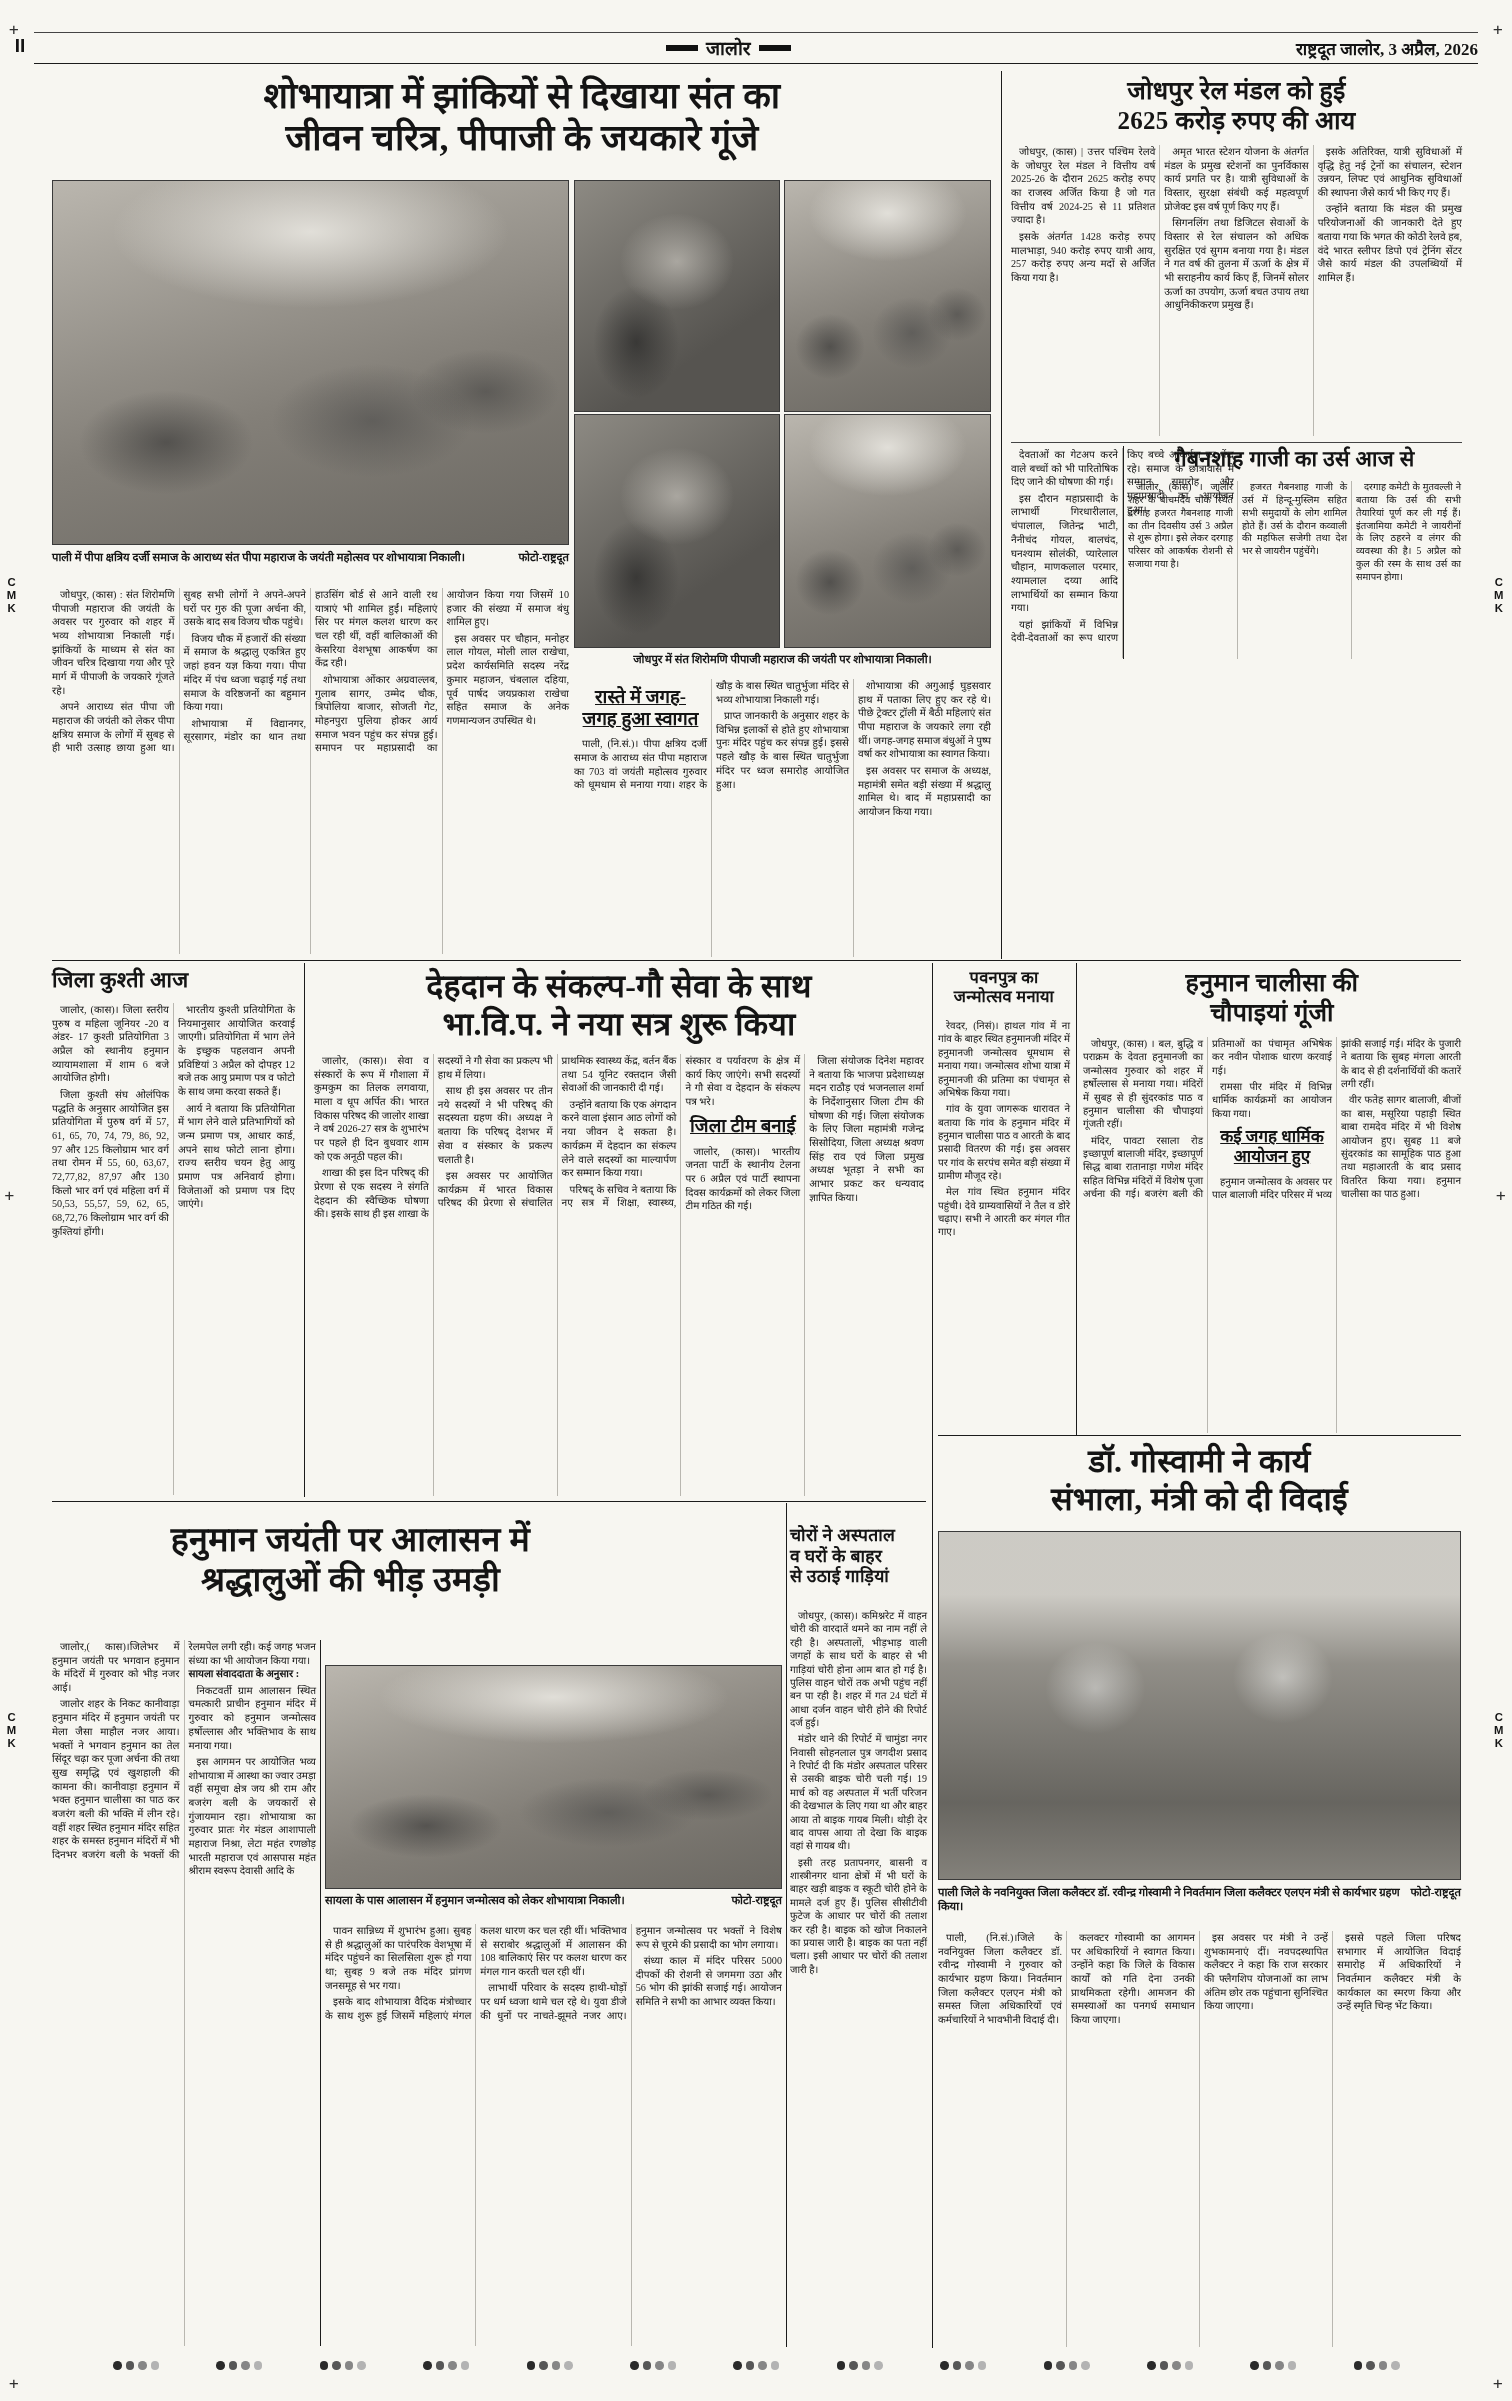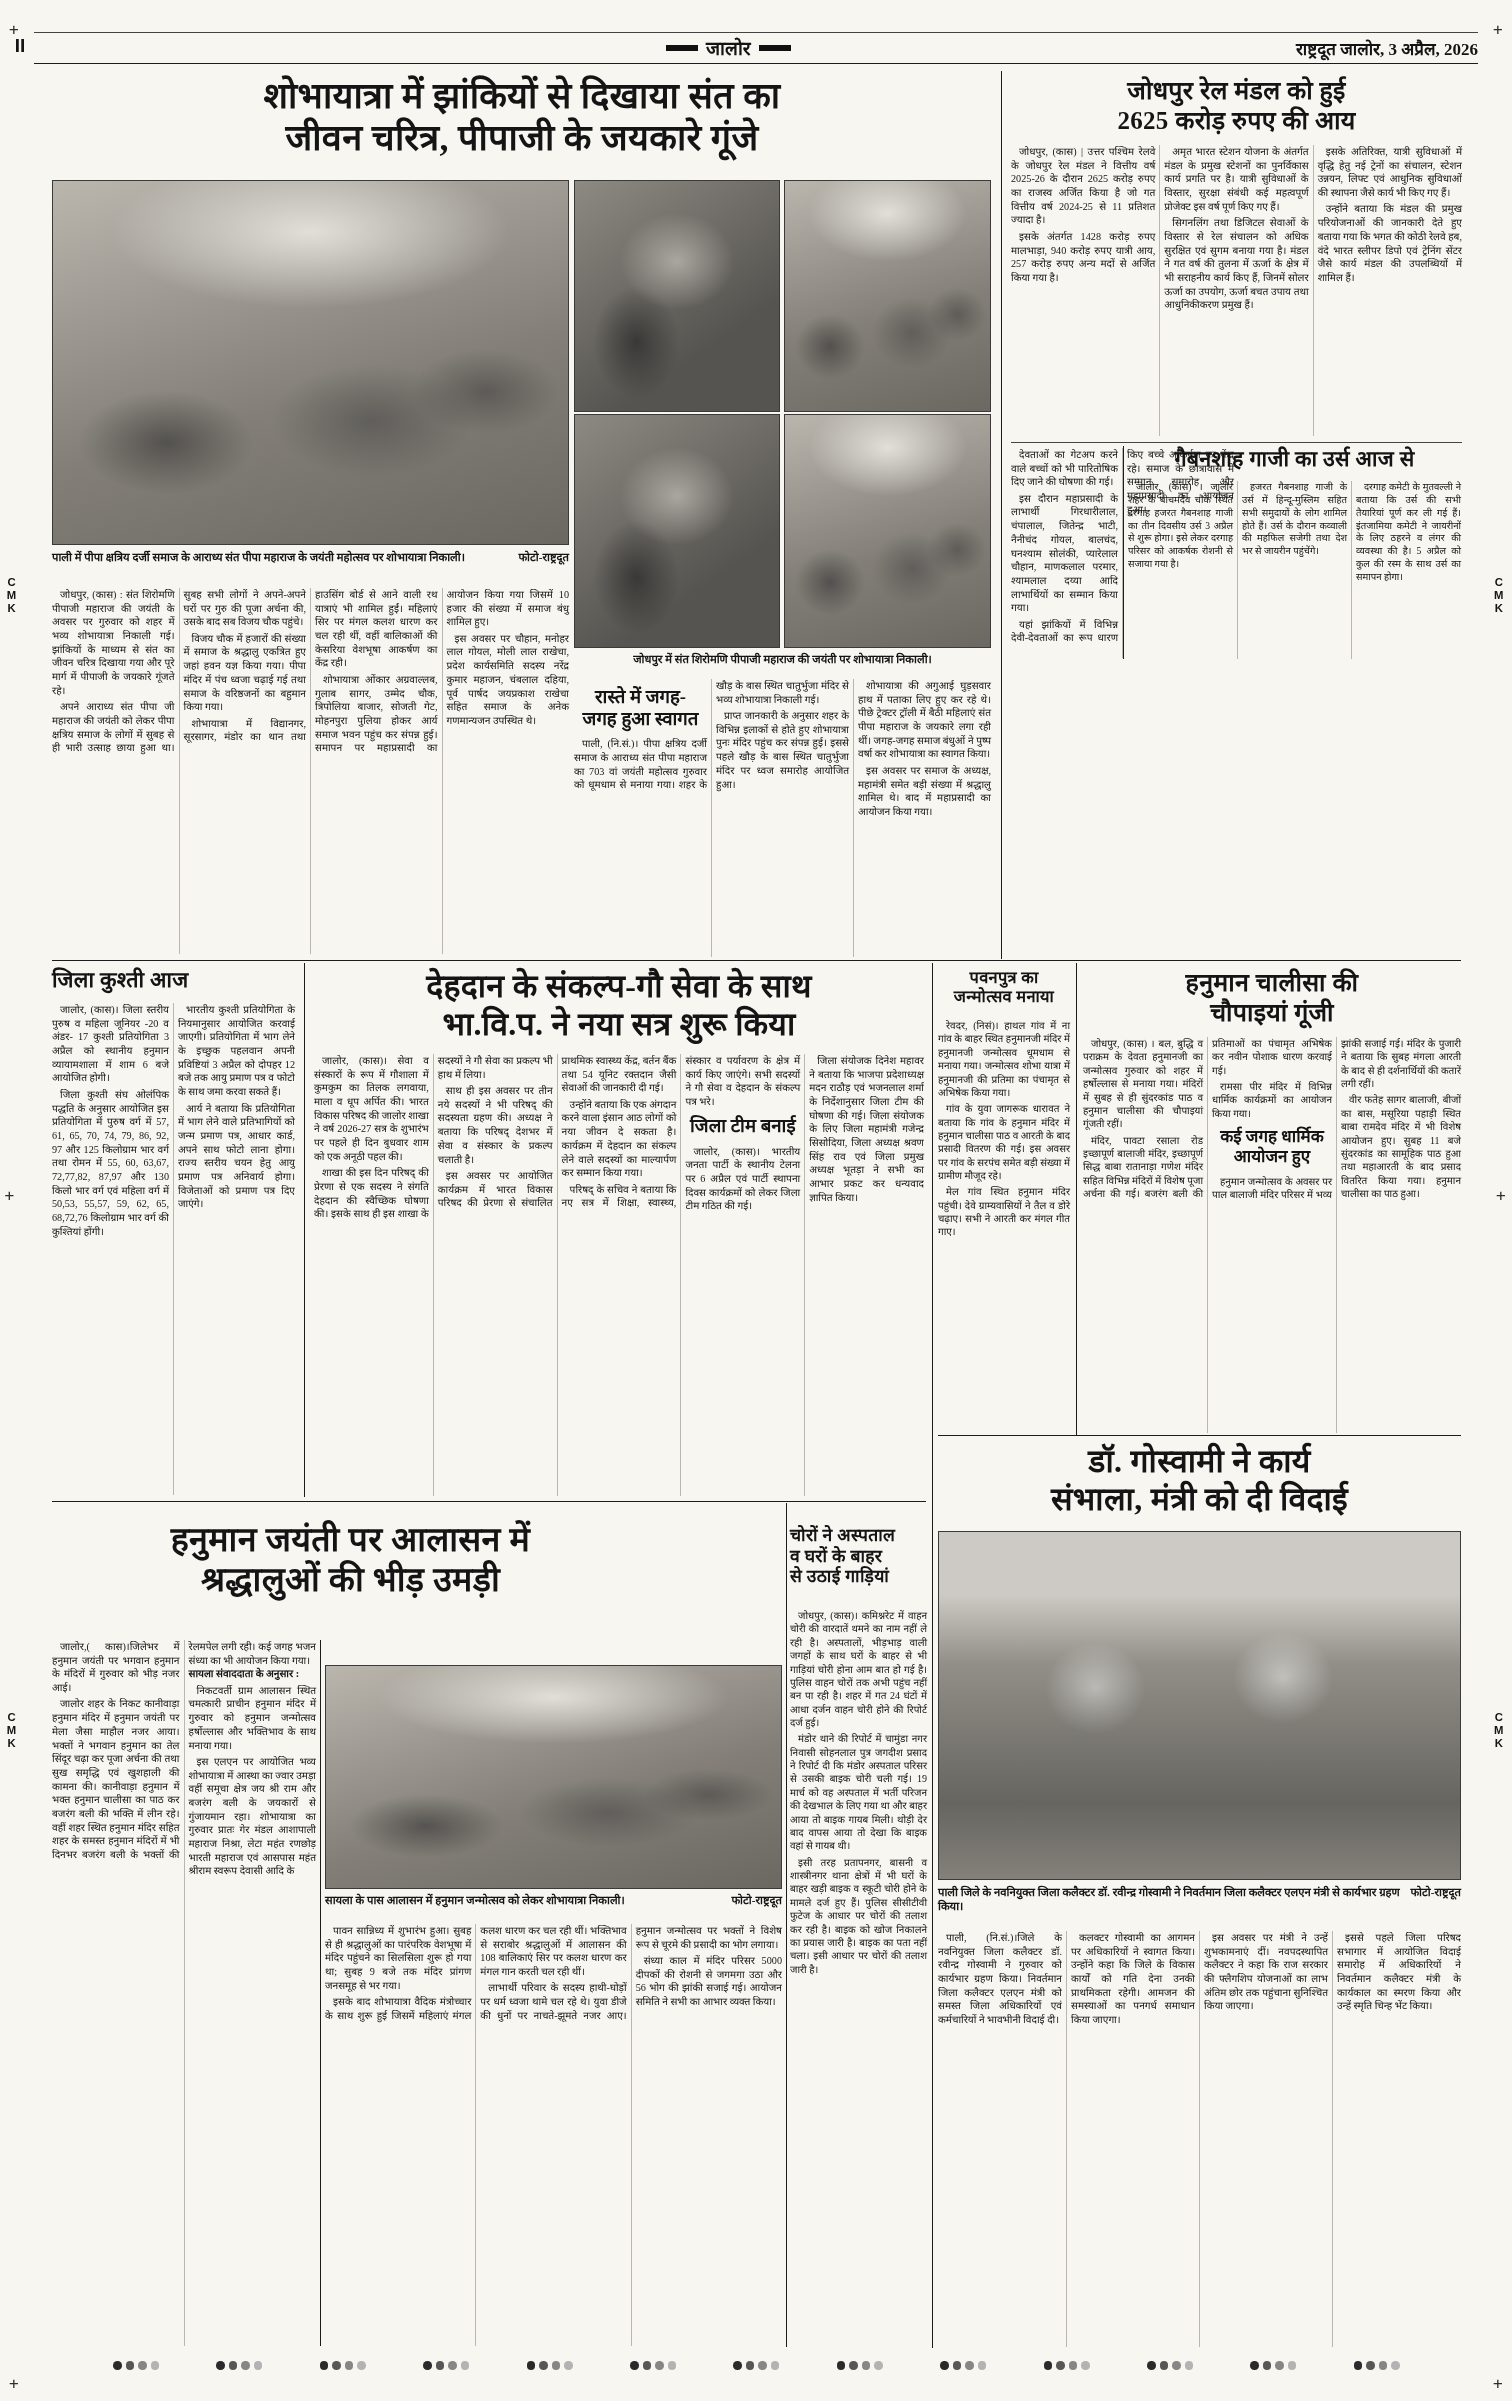--- a/index.html
+++ b/index.html
@@ -18,21 +18,21 @@
   .hl-xl{font-size:36px;}
   .hl-l{font-size:32px;}
   .hl-m{font-size:25px;}
   .hl-s{font-size:21.5px;}
   .hl-xs{font-size:16.4px;}
   .hl-left{text-align:left;}
   .body-cols{font-size:10.2px;line-height:1.34;text-align:justify;column-gap:9px;column-rule:0.6px solid #b9b7b0;column-fill:balance;}
   .body-cols p{margin:0 0 2.8px;text-indent:8px;}
   .cols1{column-count:1;} .cols2{column-count:2;} .cols3{column-count:3;}
   .cols4{column-count:4;} .cols5{column-count:5;}
-  .inline-subhead{font-size:18.6px;font-weight:700;text-align:center;line-height:1.2;margin:6.8px 2.3px;break-inside:avoid;}
+  .inline-subhead{font-size:18.6px;font-weight:700;text-align:center;line-height:1.2;margin:6.8px 2.3px;break-inside:avoid;text-decoration:underline;}
   .caption{font-size:11.3px;font-weight:700;line-height:1.25;}
   .caption .credit{float:right;font-weight:700;}
   .caption.center{text-align:center;}
   .photo{border:0.6px solid #3a3a3a;box-sizing:border-box;background-color:#98948c;
     background-image:
       radial-gradient(ellipse 55% 30% at 50% 14%, rgba(236,234,228,.85), rgba(236,234,228,0) 70%),
       radial-gradient(ellipse 26% 22% at 22% 72%, rgba(45,45,45,.55), rgba(45,45,45,0) 65%),
       radial-gradient(ellipse 30% 24% at 62% 66%, rgba(66,66,66,.5), rgba(66,66,66,0) 65%),
       radial-gradient(ellipse 22% 18% at 84% 58%, rgba(52,52,52,.45), rgba(52,52,52,0) 65%),
       linear-gradient(165deg,#bab6ae,#837f78 58%,#6b6862);}
@@ -271,21 +271,21 @@
   </div>
 
   <div class="abs body-cols cols2" style="left:52px;top:1640px;width:264px;height:706px;">
     <div>
         <p>जालोर,( कास)।जिलेभर में हनुमान जयंती पर भगवान हनुमान के मंदिरों में गुरुवार को भीड़ नजर आई।</p>
         <p>जालोर शहर के निकट कानीवाड़ा हनुमान मंदिर में हनुमान जयंती पर मेला जैसा माहौल नजर आया। भक्तों ने भगवान हनुमान का तेल सिंदूर चढ़ा कर पूजा अर्चना की तथा सुख समृद्धि एवं खुशहाली की कामना की। कानीवाड़ा हनुमान में भक्त हनुमान चालीसा का पाठ कर बजरंग बली की भक्ति में लीन रहे। वहीं शहर स्थित हनुमान मंदिर सहित शहर के समस्त हनुमान मंदिरों में भी दिनभर बजरंग बली के भक्तों की रेलमपेल लगी रही। कई जगह भजन संध्या का भी आयोजन किया गया।</p>
       </div>
     <p style="font-weight:bold;text-indent:0;">सायला संवाददाता के अनुसार :</p>
     <div>
         <p>निकटवर्ती ग्राम आलासन स्थित चमत्कारी प्राचीन हनुमान मंदिर में गुरुवार को हनुमान जन्मोत्सव हर्षोल्लास और भक्तिभाव के साथ मनाया गया।</p>
-        <p>इस एलएन पर आयोजित भव्य शोभायात्रा में आस्था का ज्वार उमड़ा वहीं समूचा क्षेत्र जय श्री राम और बजरंग बली के जयकारों से गुंजायमान रहा। शोभायात्रा का गुरुवार प्रातः गेर मंडल आशापाली महाराज निश्रा, लेटा महंत रणछोड़ भारती महाराज एवं आसपास महंत श्रीराम स्वरूप देवासी आदि के</p>
+        <p>इस आगमन पर आयोजित भव्य शोभायात्रा में आस्था का ज्वार उमड़ा वहीं समूचा क्षेत्र जय श्री राम और बजरंग बली के जयकारों से गुंजायमान रहा। शोभायात्रा का गुरुवार प्रातः गेर मंडल आशापाली महाराज निश्रा, लेटा महंत रणछोड़ भारती महाराज एवं आसपास महंत श्रीराम स्वरूप देवासी आदि के</p>
       </div>
   </div>
 
   <div class="abs vrule" style="left:320px;top:1640px;height:706px;"></div>
 
   <div class="abs photo" style="left:325px;top:1665px;width:457px;height:224px;"></div>
   <div class="abs caption" style="left:325px;top:1893px;width:457px;">
     <span class="credit">फोटो-राष्ट्रदूत</span>
     <span>सायला के पास आलासन में हनुमान जन्मोत्सव को लेकर शोभायात्रा निकाली।</span>
   </div>

